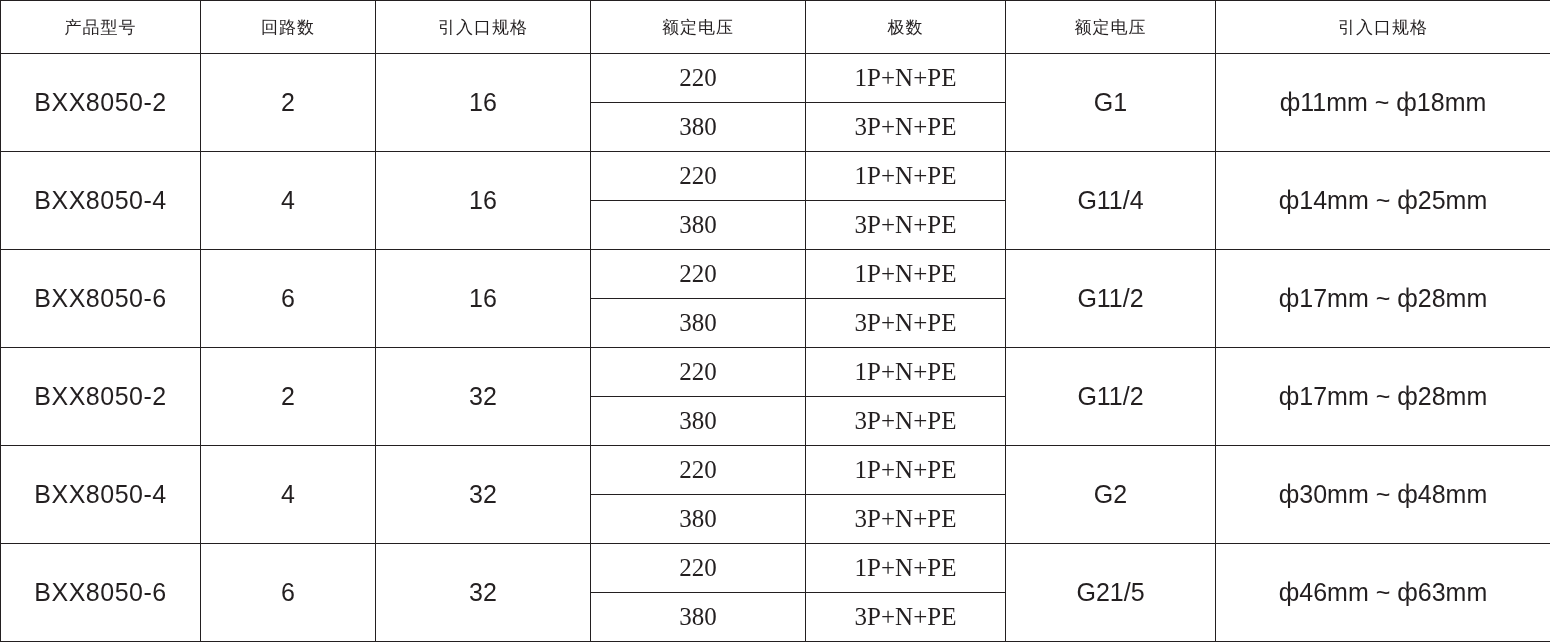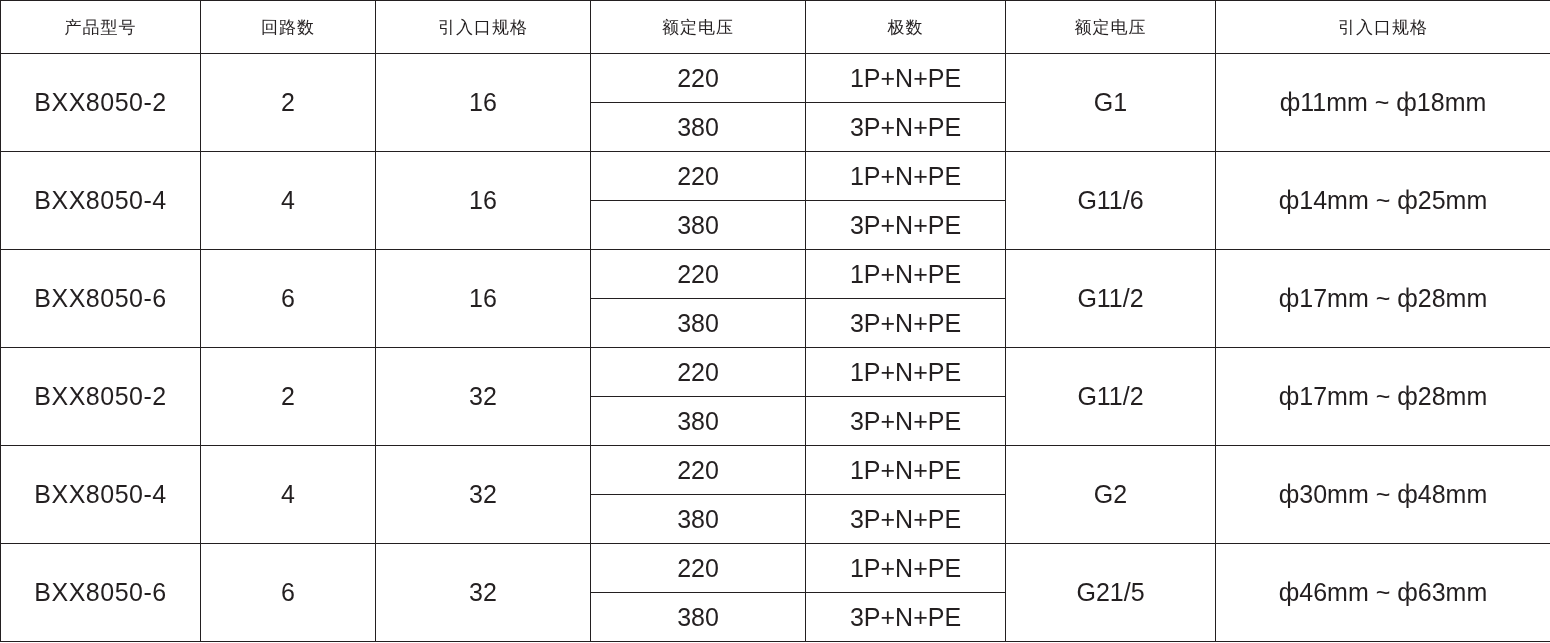--- a/index.html
+++ b/index.html
@@ -49,20 +49,21 @@
   }
   .cell-num {
     font-size: 25px;
   }
   .sub-row td {
     height: 48px;
     font-size: 23px;
   }
   .cell-voltage, .cell-poles {
     font-size: 23px;
+    font-family: Liberation Serif, serif;
   }
   .cell-inlet {
     font-size: 23px;
   }
   .cell-cable {
     font-size: 22px;
     white-space: nowrap;
   }
 </style>
 </head>
@@ -102,21 +103,21 @@
       <tr class="sub-row">
         <td class="cell-voltage">380</td>
         <td class="cell-poles">3P+N+PE</td>
       </tr>
       <tr class="sub-row">
         <td rowspan="2" class="cell-model">BXX8050-4</td>
         <td rowspan="2" class="cell-num">4</td>
         <td rowspan="2" class="cell-num">16</td>
         <td class="cell-voltage">220</td>
         <td class="cell-poles">1P+N+PE</td>
-        <td rowspan="2" class="cell-inlet">G11/6</td>
+        <td rowspan="2" class="cell-inlet">G11/4</td>
         <td rowspan="2" class="cell-cable">ф14mm ~ ф25mm</td>
       </tr>
       <tr class="sub-row">
         <td class="cell-voltage">380</td>
         <td class="cell-poles">3P+N+PE</td>
       </tr>
       <tr class="sub-row">
         <td rowspan="2" class="cell-model">BXX8050-6</td>
         <td rowspan="2" class="cell-num">6</td>
         <td rowspan="2" class="cell-num">16</td>

